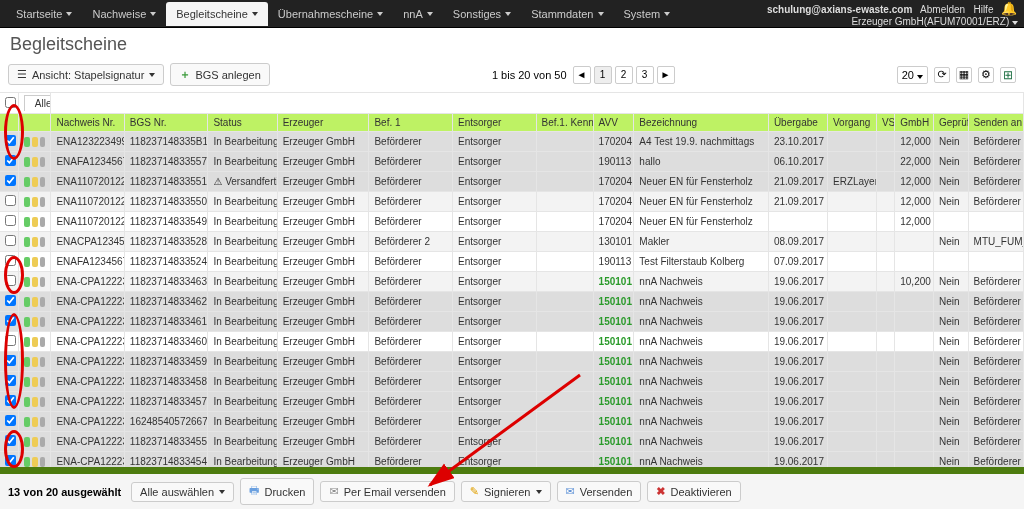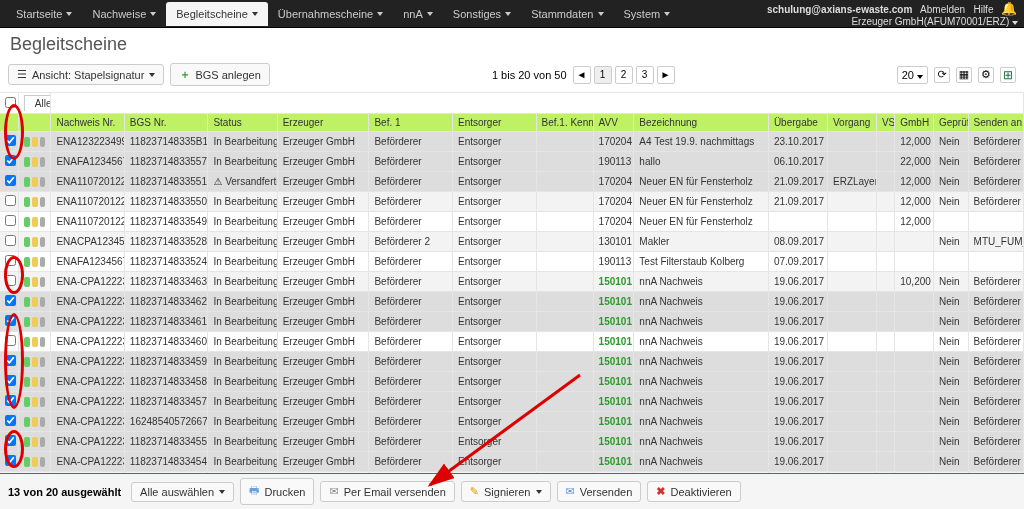--- a/index.html
+++ b/index.html
@@ -48,21 +48,21 @@
   .ck { width:14px; text-align:center; }
   input[type=checkbox] { width:11px; height:11px; }
   .action-icons { display:flex; gap:2px; }
   .ai { width:10px; height:10px; border-radius:2px; }
   .ai.g { background:#6c6; } .ai.y{ background:#ec5;} .ai.gr{ background:#aaa;}
   .awv-green { color:#2a9a2a; font-weight:bold;}
   .awv-black { color:#333; }
   .alle-tab { background:#fff; border:1px solid #ccc; border-bottom:none; padding:2px 10px; display:inline-block; font-size:10px; }
 
   
-  .bottombar { position:absolute; bottom:0; left:0; right:0; background:#f5f5f5; border-top:1px solid #4d7c0f; padding:4px 8px; display:flex; align-items:center; gap:6px; font-size:11px;}
+  .bottombar { position:absolute; bottom:0; left:0; right:0; background:#f5f5f5; border-top:7px solid #4d7c0f; padding:4px 8px; display:flex; align-items:center; gap:6px; font-size:11px;}
   .bottombar .status { font-weight:bold; margin-right:4px; }
   .sig-icon{ color:#e0a000;}
   .mail-icon{color:#888;}
   .print-icon{color:#6aa0e0;}
   .x-icon{color:#c33; font-weight:bold;}
   .send-icon{color:#5a8fd6;}
 
   .red-circle { position:absolute; border:3px solid #d00; border-radius:50%; pointer-events:none; }
   .arrow { position:absolute; pointer-events:none; }
 

